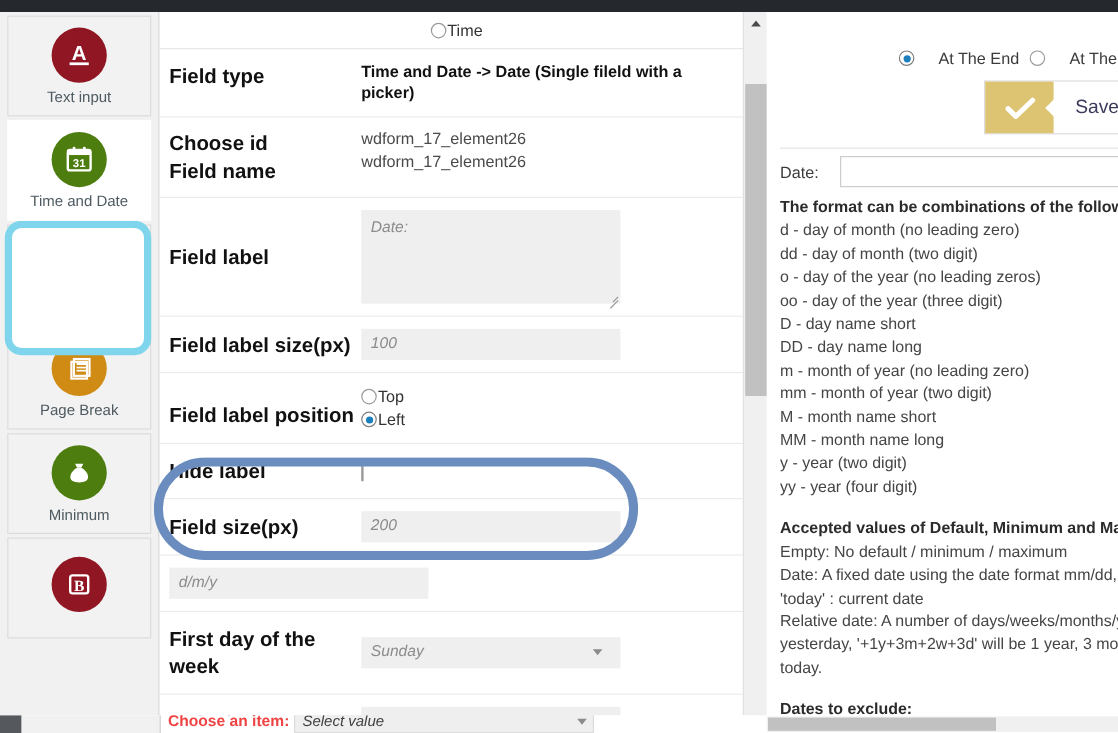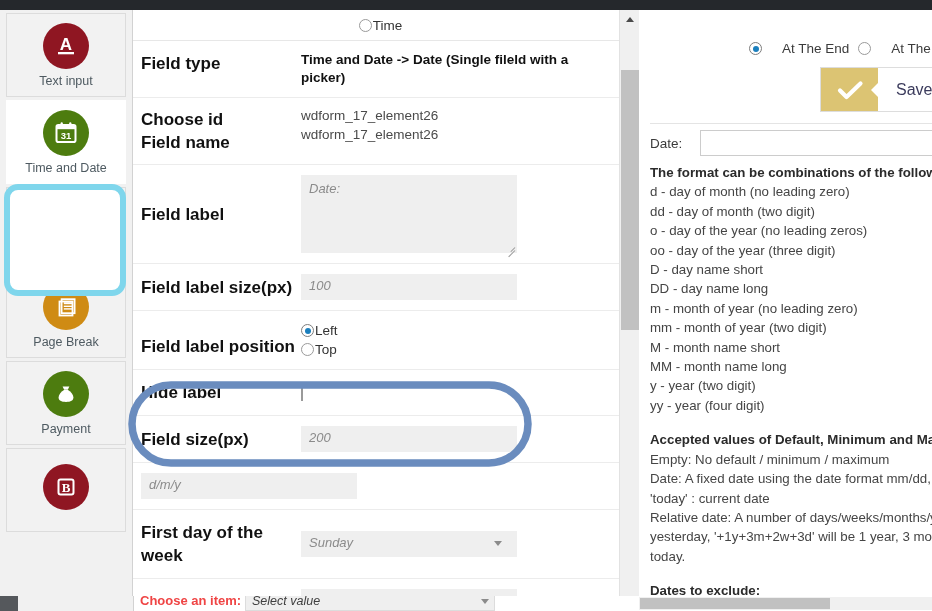--- a/index.html
+++ b/index.html
@@ -152,21 +152,21 @@
       <div class="lbl">Page Break</div>
     </div>
 
     <div class="side-item">
       <div class="disc c-teal">
         <svg width="30" height="30" viewBox="0 0 30 30">
           <path d="M11.6 7.5h6.8l-1.6 3.2h-3.6z" fill="#fff"></path>
           <path d="M13 10.9c-3.2 1.8-5.4 4.7-5.4 7.7 0 3 2.6 4.4 7.4 4.4s7.4-1.4 7.4-4.4c0-3-2.2-5.9-5.4-7.7z" fill="#fff"></path>
         </svg>
       </div>
-      <div class="lbl">Payment</div>
+      <div class="lbl">Minimum</div>
     </div>
 
     <div class="side-item">
       <div class="disc c-darkred">
         <svg width="30" height="30" viewBox="0 0 30 30">
           <rect x="7.5" y="7.5" width="15" height="15" rx="2" fill="none" stroke="#fff" stroke-width="2"></rect>
           <text x="15" y="20.3" font-family="Liberation Serif, serif" font-size="13" font-weight="bold" fill="#fff" text-anchor="middle">B</text>
         </svg>
       </div>
       <div class="lbl"></div>
@@ -213,26 +213,26 @@
         <div class="k">Field label size(px)</div>
         <div class="v">
           <div class="ginput">100</div>
         </div>
       </div>
 
       <div class="rowline" style="align-items:flex-end;">
         <div class="k">Field label position</div>
         <div class="v">
           <div class="radio-line">
+            <span class="rad"></span>
+            <span>Top</span>
+          </div>
+          <div class="radio-line">
             <span class="rad on"></span>
             <span>Left</span>
-          </div>
-          <div class="radio-line">
-            <span class="rad"></span>
-            <span>Top</span>
           </div>
         </div>
       </div>
 
       <div class="rowline" style="align-items:center;">
         <div class="k">Hide label</div>
         <div class="v">
           <span class="chk"></span>
         </div>
       </div>

